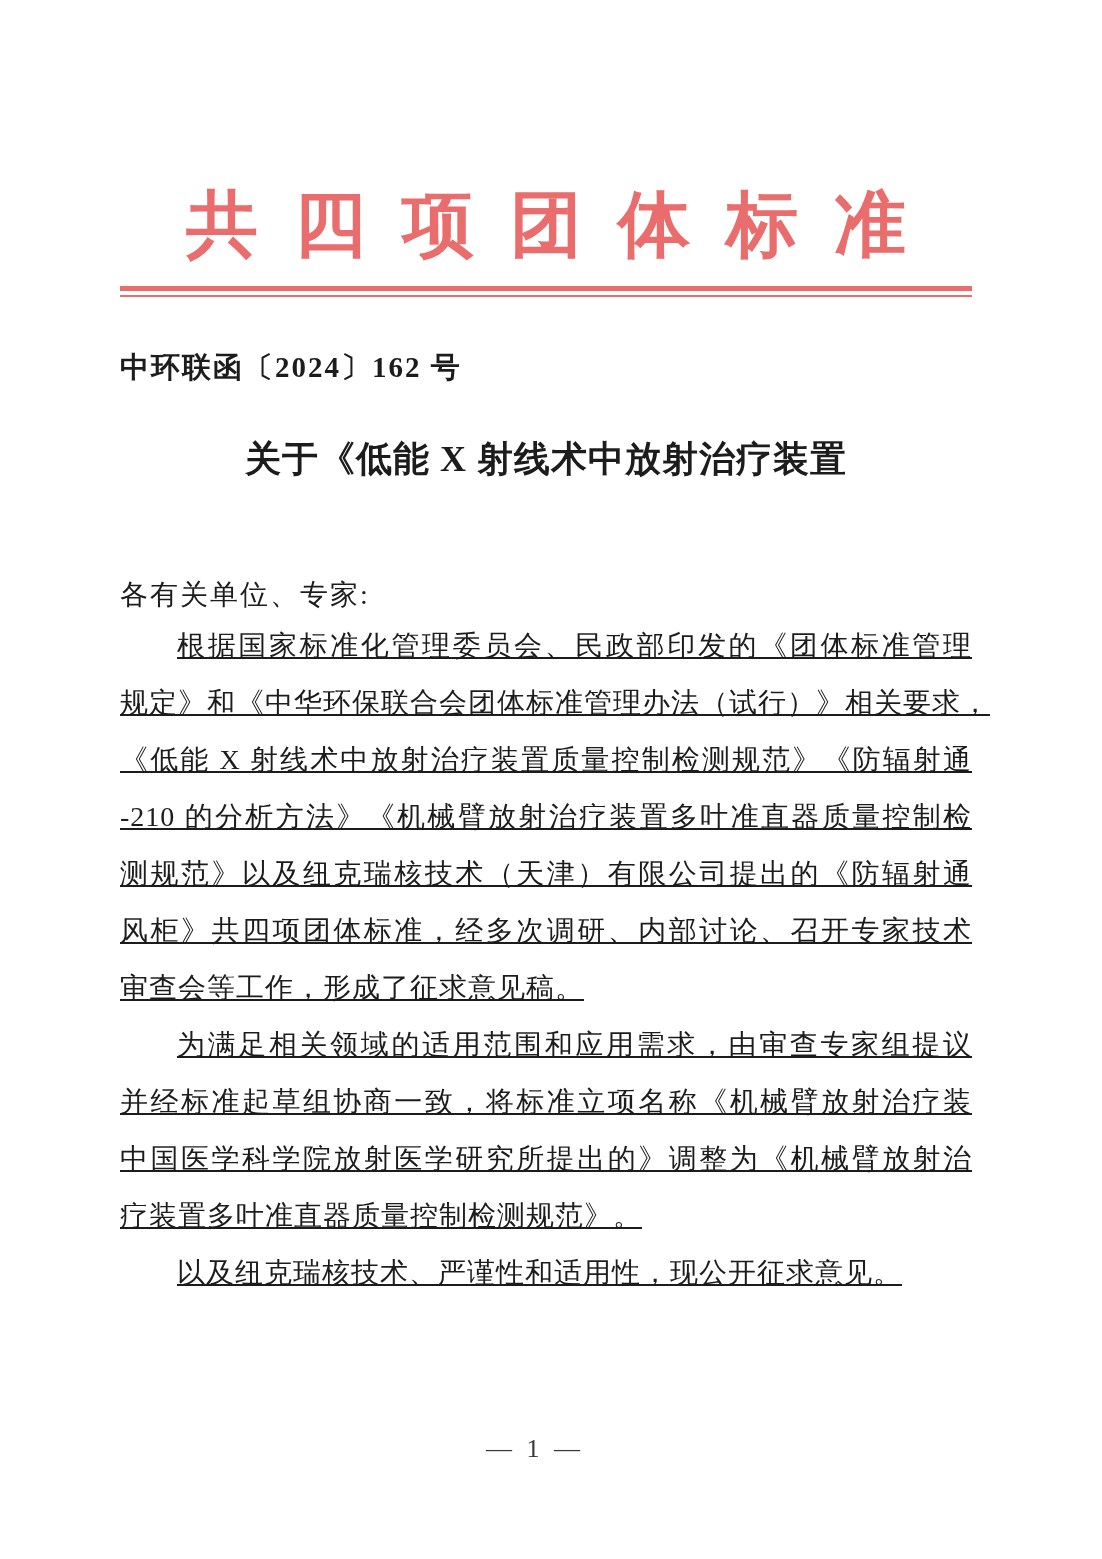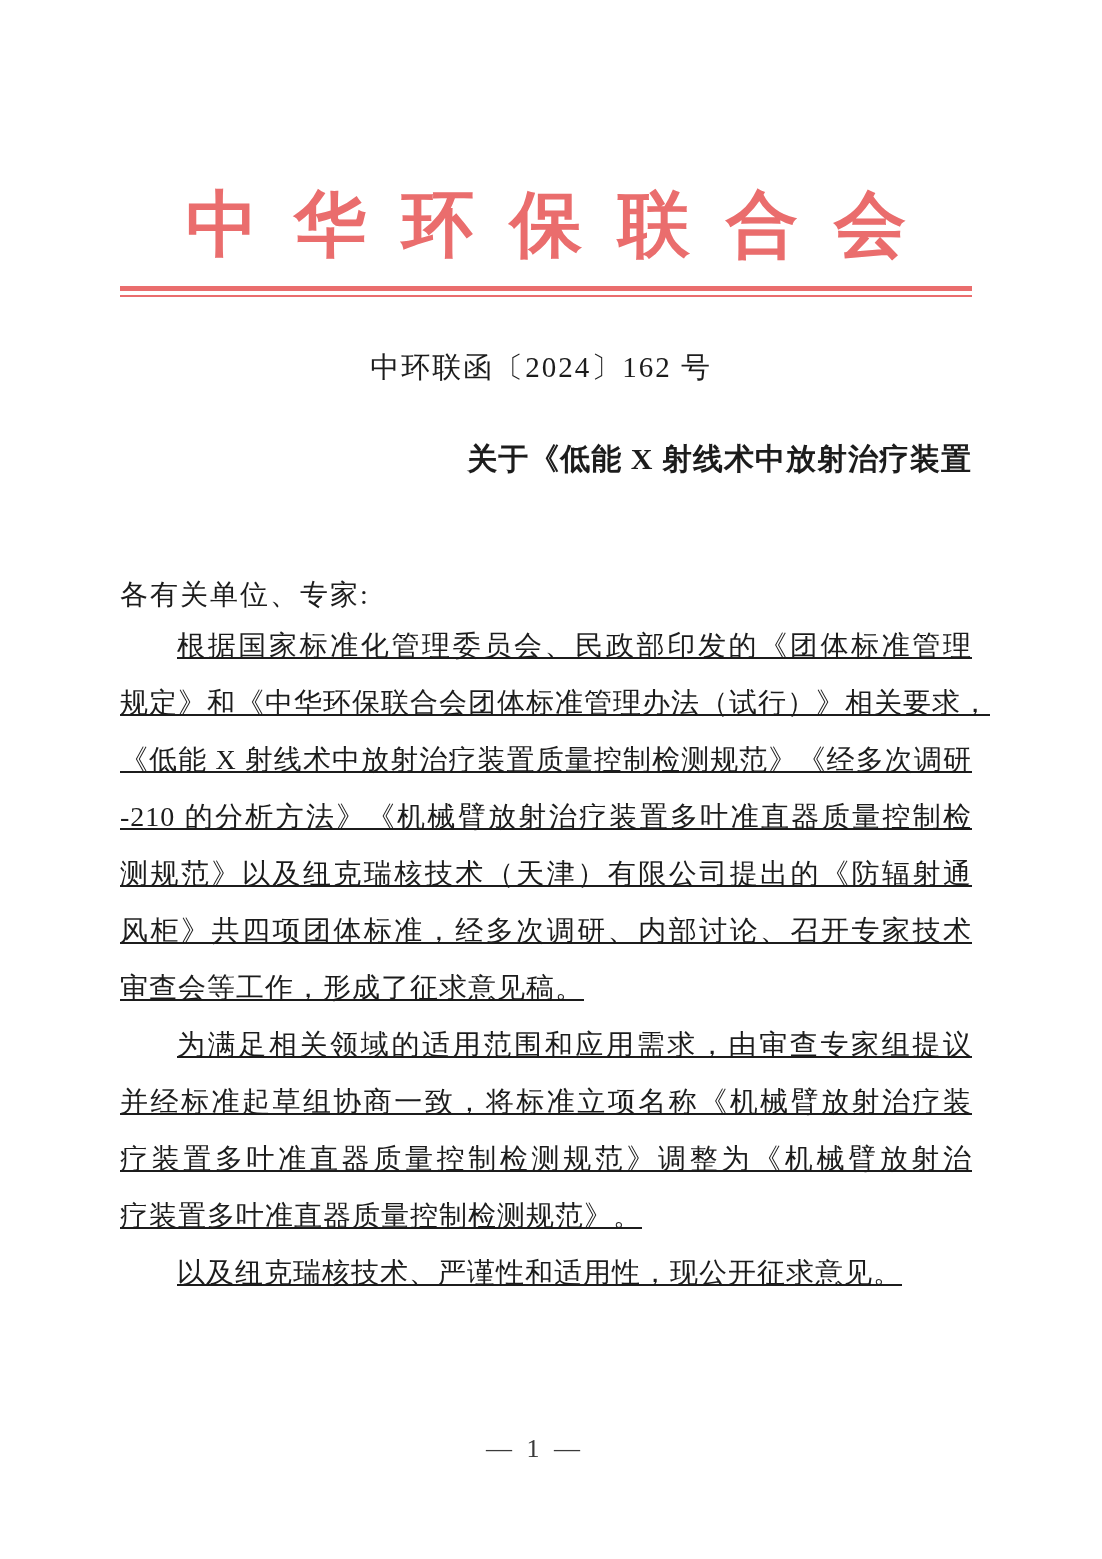--- a/index.html
+++ b/index.html
@@ -48,34 +48,35 @@
   .rule .thin {
     height: 2px;
     background: var(--red);
     margin-top: 4px;
   }
   .doc-number {
     position: absolute;
     left: 120px;
     top: 348px;
     width: 852px;
-    text-align: center;
+    text-align: left;
     padding-right: 10px;
     box-sizing: border-box;
     font-size: 29px;
     letter-spacing: 2px;
+    font-weight: bold;
   }
   .doc-title {
     position: absolute;
     left: 120px;
     top: 432px;
     width: 852px;
-    text-align: right;
+    text-align: center;
     font-weight: bold;
-    font-size: 30px;
+    font-size: 36px;
     line-height: 54px;
     letter-spacing: 1px;
   }
   .salutation {
     position: absolute;
     left: 120px;
     top: 576px;
     width: 852px;
     font-size: 28px;
     letter-spacing: 2px;
@@ -112,49 +113,49 @@
     font-size: 26px;
     color: #3a3a3a;
     letter-spacing: 4px;
   }
 </style>
 </head>
 <body>
 
 <div class="page">
 
-  <div class="letterhead">中华环保联合会</div>
+  <div class="letterhead">共四项团体标准</div>
 
   <div class="rule">
     <div class="thick"></div>
     <div class="thin"></div>
   </div>
 
   <div class="doc-number">中环联函〔2024〕162 号</div>
 
   <div class="doc-title">
     <div>关于《低能 X 射线术中放射治疗装置</div>
   </div>
 
   <div class="salutation">各有关单位、专家:</div>
 
   <div class="body-text">
       <div>
         <div class="bline first">根据国家标准化管理委员会、民政部印发的《团体标准管理</div>
         <div class="bline">规定》和《中华环保联合会团体标准管理办法（试行）》相关要求，</div>
-        <div class="bline">《低能 X 射线术中放射治疗装置质量控制检测规范》《经多次调研</div>
+        <div class="bline">《低能 X 射线术中放射治疗装置质量控制检测规范》《防辐射通</div>
         <div class="bline">-210 的分析方法》《机械臂放射治疗装置多叶准直器质量控制检</div>
         <div class="bline">测规范》以及纽克瑞核技术（天津）有限公司提出的《防辐射通</div>
         <div class="bline">风柜》共四项团体标准，经多次调研、内部讨论、召开专家技术</div>
         <div class="bline last">审查会等工作，形成了征求意见稿。</div>
       </div>
       <div>
         <div class="bline first">为满足相关领域的适用范围和应用需求，由审查专家组提议</div>
         <div class="bline">并经标准起草组协商一致，将标准立项名称《机械臂放射治疗装</div>
-        <div class="bline">疗装置多叶准直器质量控制检测规范》调整为《机械臂放射治</div>
+        <div class="bline">中国医学科学院放射医学研究所提出的》调整为《机械臂放射治</div>
         <div class="bline last">疗装置多叶准直器质量控制检测规范》。</div>
       </div>
       <div>
         <div class="bline first last">以及纽克瑞核技术、严谨性和适用性，现公开征求意见。</div>
       </div>
     </div>
 
   <div class="page-footer">— 1 —</div>
 
 </div>

